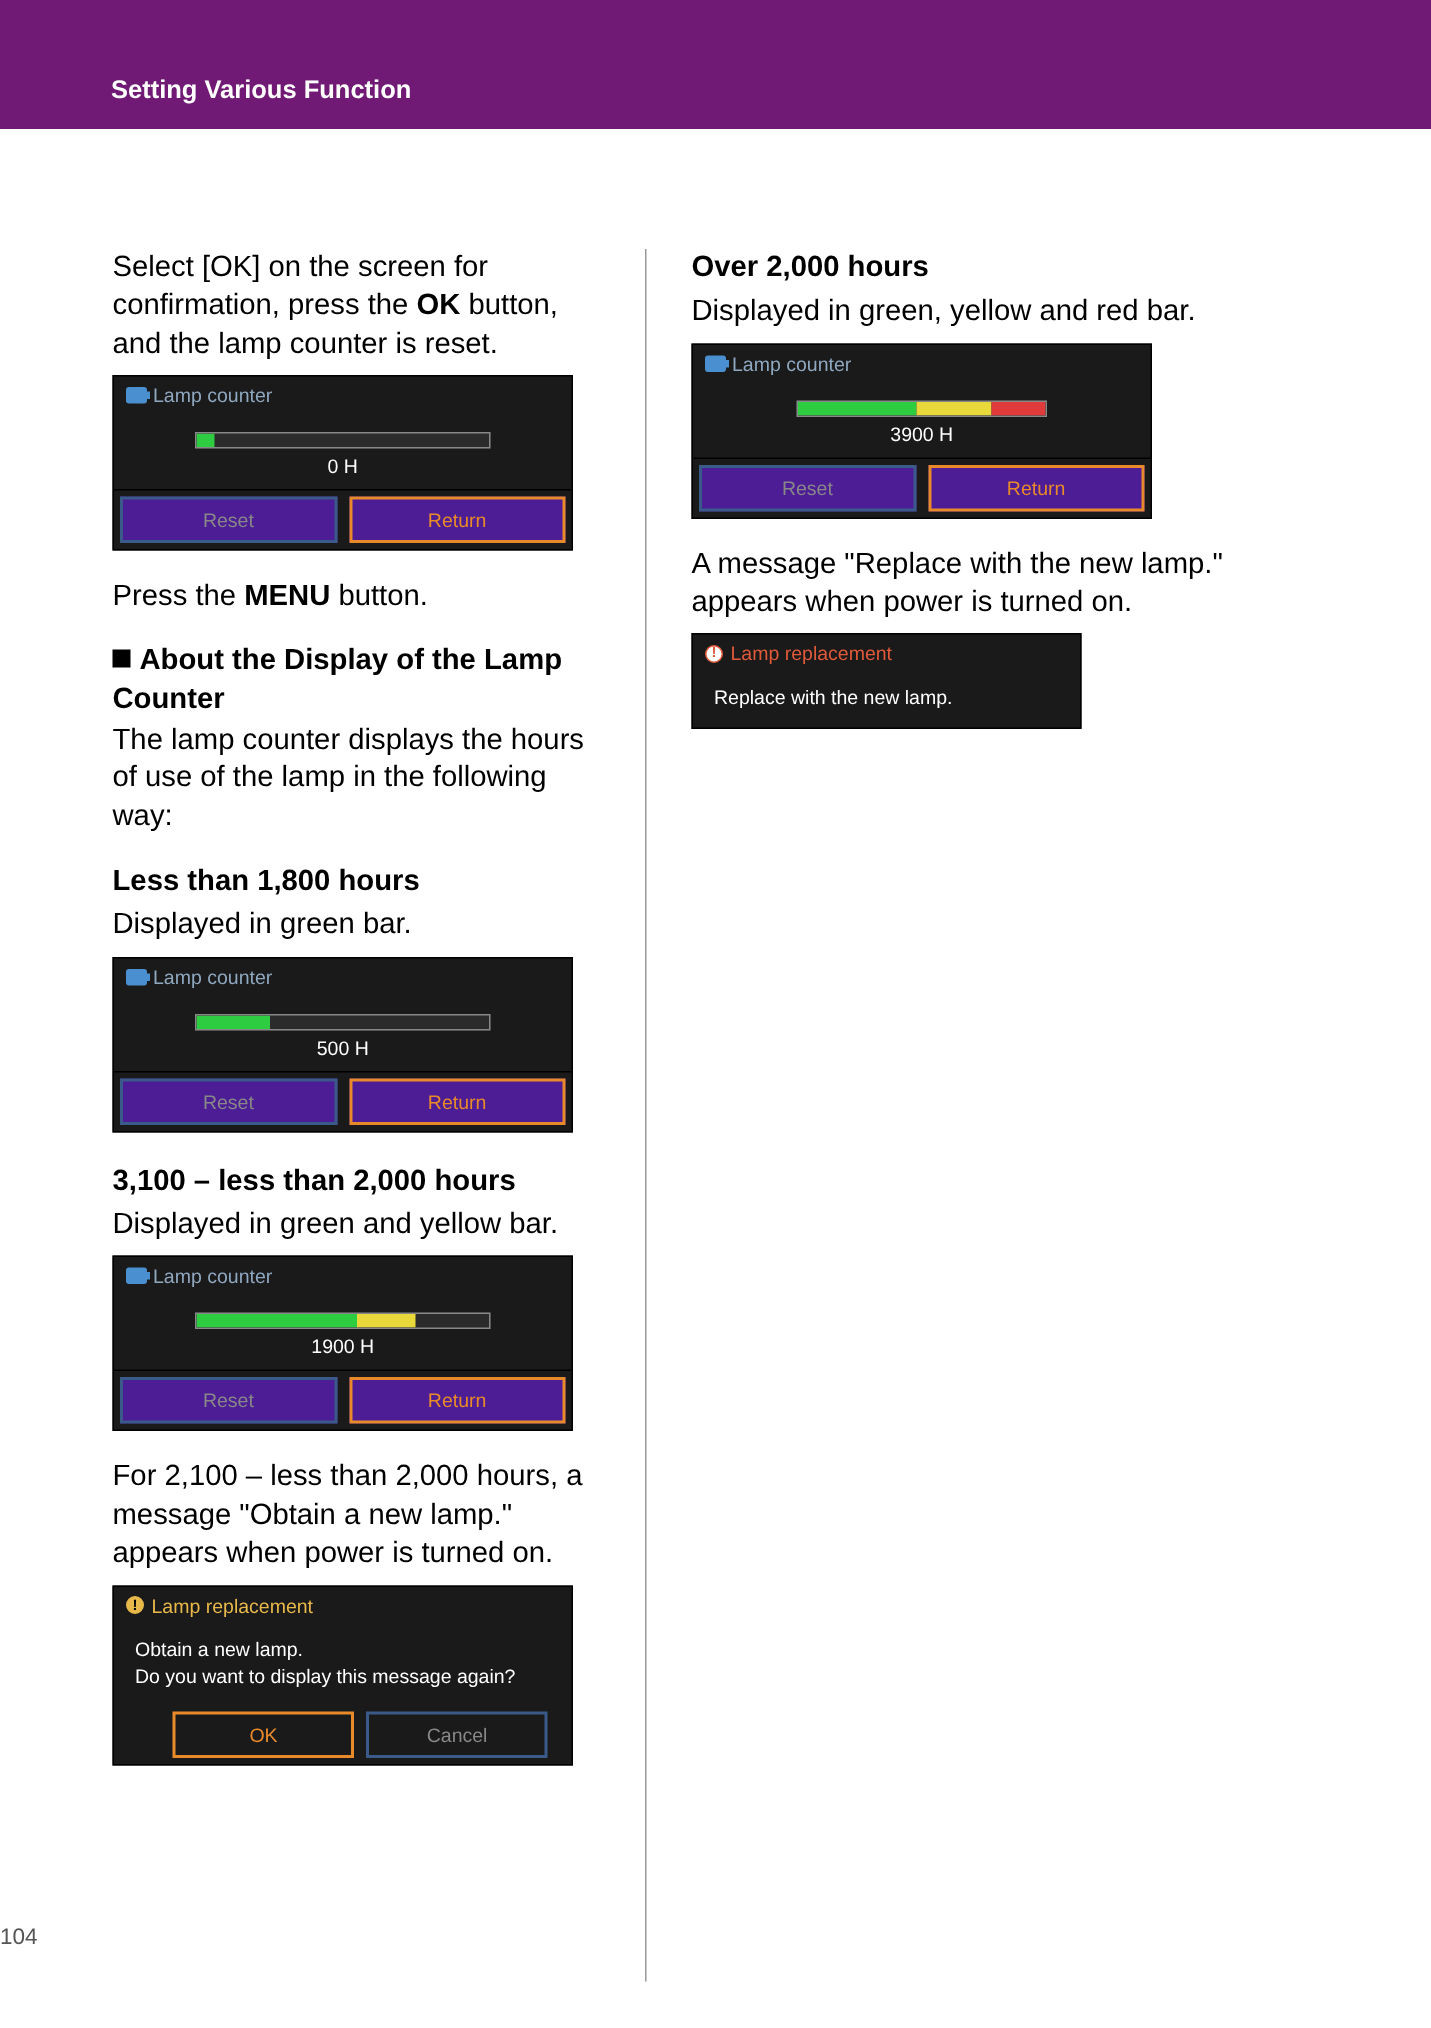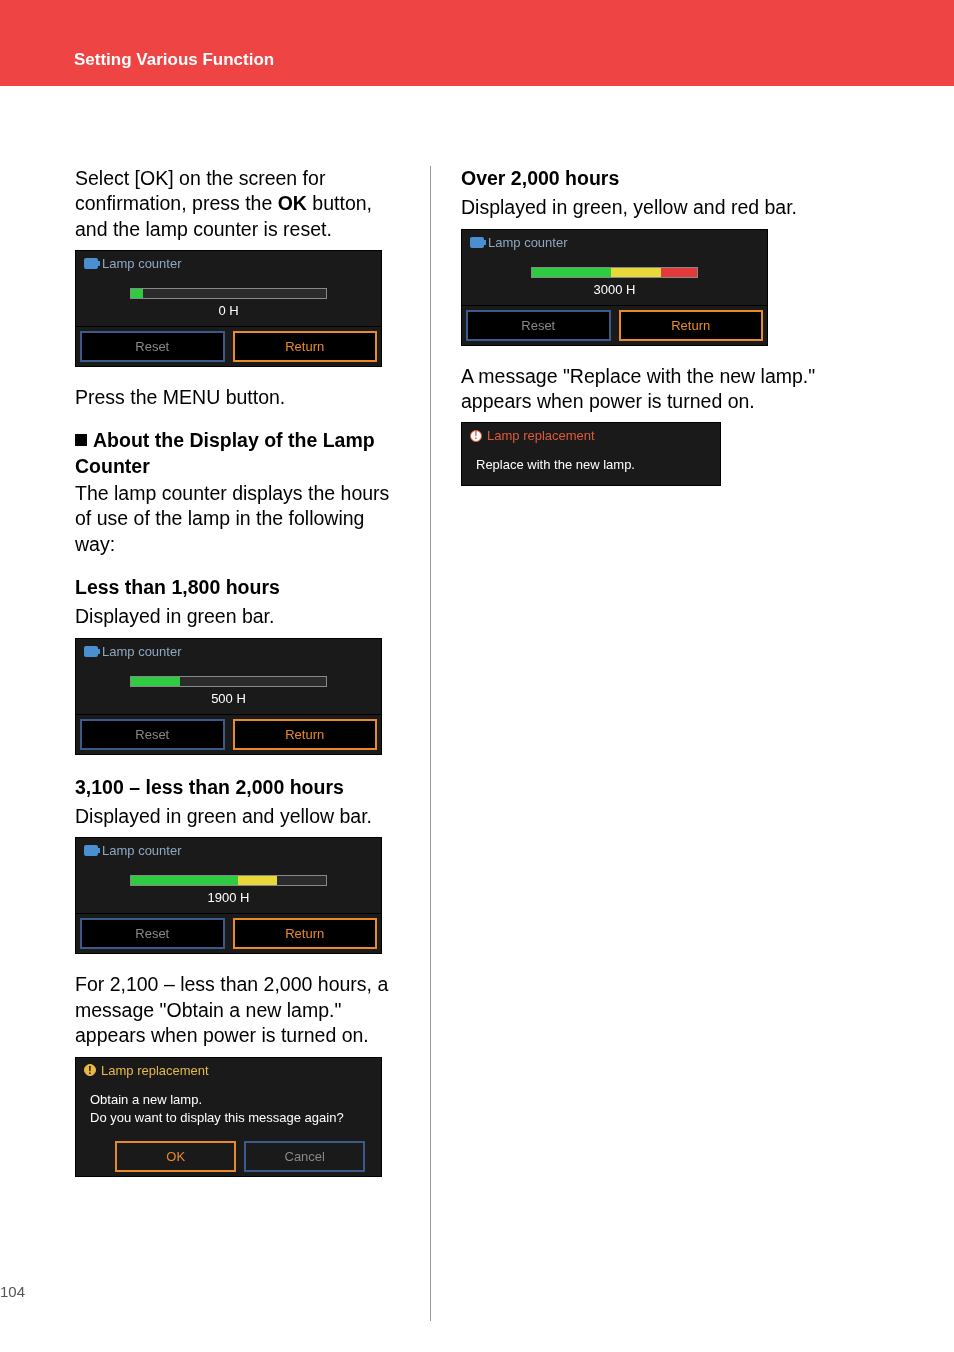--- a/index.html
+++ b/index.html
@@ -5,21 +5,21 @@
   * { box-sizing: border-box; margin: 0; padding: 0; }
   body {
     font-family: Arial, Helvetica, sans-serif;
     background: #fff;
     width: 954px;
     height: 1352px;
     position: relative;
     color: #000;
   }
   .header-bar {
-    background: #ef4444;
+    background: #701a75;
     height: 86px;
     width: 100%;
     padding: 50px 0 0 74px;
     color: #fff;
     font-weight: bold;
     font-size: 17px;
   }
   .content {
     position: absolute;
     top: 86px;
@@ -41,21 +41,21 @@
     padding-left: 30px;
   }
   .divider {
     width: 1px;
     background: #999;
     height: 1155px;
   }
   p { font-size: 19.5px; line-height: 1.3; margin-bottom: 4px; }
   .mb { margin-bottom: 18px; }
   .bold { font-weight: bold; }
-  .menu-key { font-weight: normal; }
+  .menu-key { font-weight: bold; }
   .heading-row { font-weight: bold; font-size: 19.5px; margin-top: 6px; margin-bottom: 2px; }
   .square-bullet { display:inline-block; width:12px; height:12px; background:#000; margin-right:6px; vertical-align: 1px;}
   
   .osd {
     background: #1a1a1a;
     width: 307px;
     margin: 8px 0 18px 0;
     border: 1px solid #000;
     color: #fff;
     font-size: 13px;
@@ -95,21 +95,21 @@
     display:flex;
     border-top:1px solid #000;
   }
   .osd-btn {
     flex:1;
     text-align:center;
     padding:6px 0;
     font-size:13px;
     border: 2px solid #3a5a8a;
     margin:4px;
-    background:#000000;
+    background:#4c1d95;
   }
   .osd-btn.gray { color:#888; }
   .osd-btn.orange { color:#e88a2a; border-color:#e88a2a; }
   
   .lampmsg {
     background:#1a1a1a;
     width:307px;
     margin:8px 0 18px 0;
     border:1px solid #000;
     color:#fff;
@@ -259,21 +259,21 @@
         <div class="osd-title">
           <span class="lamp-icon"></span>
           <span>Lamp counter</span>
         </div>
         <div class="osd-body">
           <div class="bar-track" style="margin-left:55px; margin-right:55px;">
             <div class="seg green" style="width:48%"></div>
             <div class="seg yellow" style="width:30%"></div>
             <div class="seg red" style="width:22%"></div>
           </div>
-          <div class="bar-label">3000 H</div>
+          <div class="bar-label">3900 H</div>
         </div>
         <div class="osd-buttons">
           <div class="osd-btn gray">Reset</div>
           <div class="osd-btn orange">Return</div>
         </div>
       </div>
 
       <p>A message "Replace with the new lamp." appears when power is turned on.</p>
 
       <div class="lampmsg narrow">

